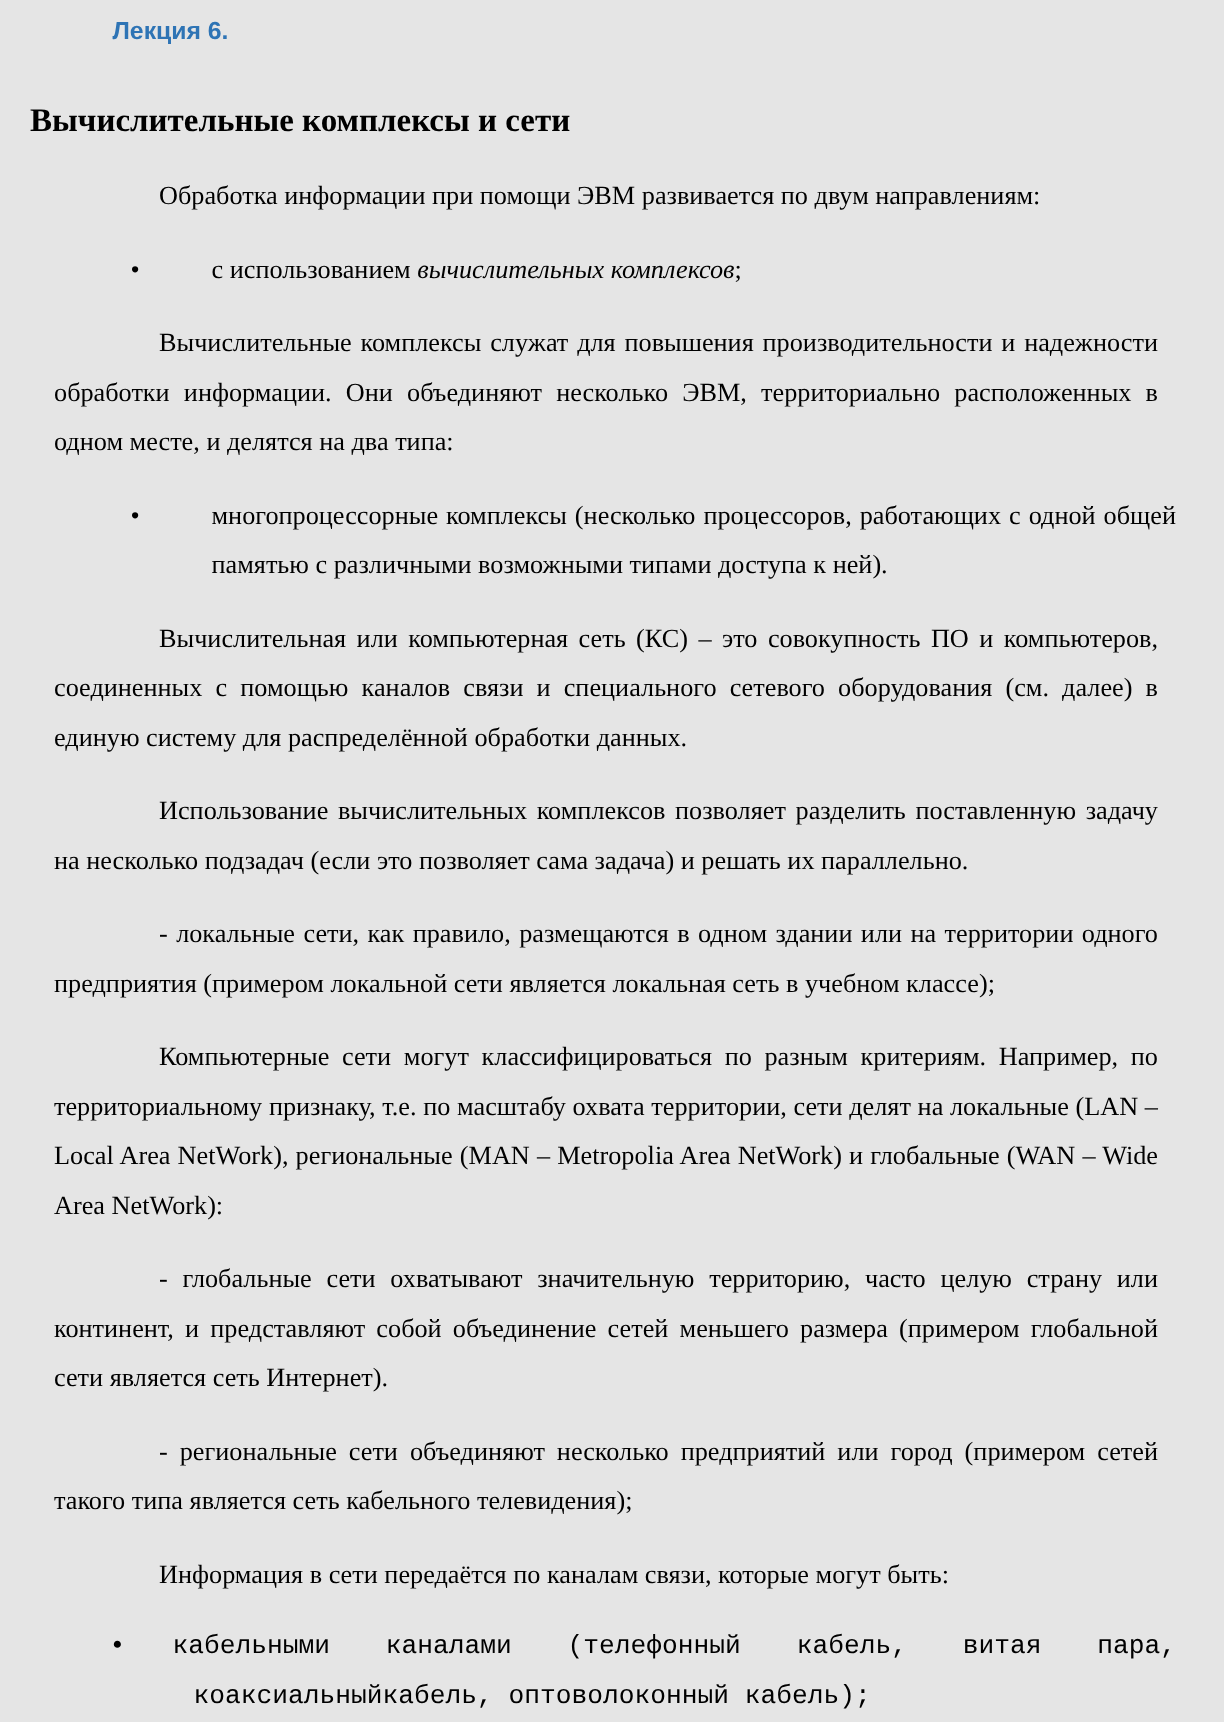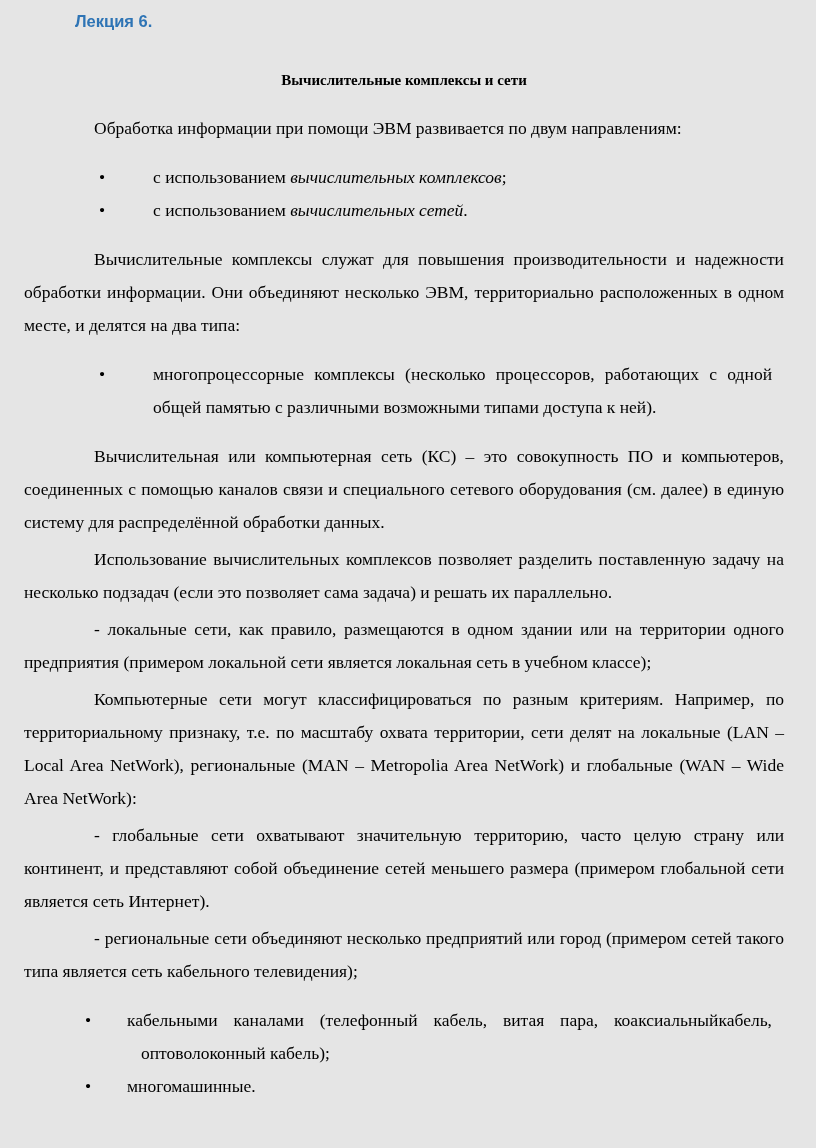--- a/index.html
+++ b/index.html
@@ -21,51 +21,52 @@
   }
   .lecture-label {
     font-family: "Liberation Sans", sans-serif;
     font-size: 16.5px;
     line-height: 22px;
     font-weight: bold;
     color: #2E74B5;
     margin: 0 0 0 55px;
   }
   .doc-title {
-    font-size: 15px;
+    font-size: 22px;
     font-weight: bold;
-    text-align: center;
+    text-align: left;
     margin: 30px 0 14px 0;
     line-height: 36px;
     color: #000000;
   }
   p.para {
-    margin: 4px;
+    margin: 16px;
     text-align: justify;
     text-indent: 70px;
   }
   ul.bullets {
     list-style: none;
-    margin: 16px;
+    margin: 4px;
     padding: 0;
   }
   li.li-l1 {
     text-align: justify;
     padding-left: 117px;
     text-indent: -27px;
   }
   li.li-l1 .marker {
     display: inline-block;
     width: 27px;
     font-style: normal;
   }
   li.li-l3 {
     text-align: justify;
     padding-left: 105px;
     text-indent: -28px;
+    font-family: Liberation Mono, monospace;
   }
   li.li-l3 .marker {
     display: inline-block;
     width: 14px;
     font-style: normal;
   }
   em { font-style: italic; }
 </style>
 </head>
 <body>
@@ -75,23 +76,20 @@
   <div class="lecture-label">Лекция 6.</div>
 
   <h1 class="doc-title">Вычислительные комплексы и сети</h1>
 
   <p class="para">Обработка информации при помощи ЭВМ развивается по двум направлениям:</p>
 
   <ul class="bullets">
     <li class="li-l1">
       <span class="marker">•</span><span><span>с использованием </span><em>вычислительных комплексов</em><span>;</span></span>
     </li>
-    <li class="li-l1">
-      <span class="marker">•</span><span><span>с использованием </span><em>вычислительных сетей</em><span>.</span></span>
-    </li>
   </ul>
 
   <p class="para">Вычислительные комплексы служат для повышения производительности и надежности обработки информации. Они объединяют несколько ЭВМ, территориально расположенных в одном месте, и делятся на два типа:</p>
 
   <ul class="bullets">
     <li class="li-l1">
       <span class="marker">•</span><span>многопроцессорные комплексы (несколько процессоров, работающих с одной общей памятью с различными возможными типами доступа к ней).</span>
     </li>
   </ul>
 
@@ -100,20 +98,21 @@
   <p class="para">Использование вычислительных комплексов позволяет разделить поставленную задачу на несколько подзадач (если это позволяет сама задача) и решать их параллельно.</p>
 
   <p class="para">- локальные сети, как правило, размещаются в одном здании или на территории одного предприятия (примером локальной сети является локальная сеть в  учебном классе);</p>
 
   <p class="para">Компьютерные сети могут классифицироваться по разным критериям. Например, по территориальному признаку, т.е. по масштабу охвата территории, сети делят на локальные (LAN –  Local Area NetWork), региональные (MAN – Metropolia Area NetWork) и глобальные (WAN – Wide Area NetWork):</p>
 
   <p class="para">- глобальные сети охватывают значительную территорию, часто целую страну или континент, и представляют собой объединение сетей меньшего размера (примером глобальной сети является сеть Интернет).</p>
 
   <p class="para">- региональные сети объединяют несколько предприятий или город (примером сетей такого типа является сеть кабельного телевидения);</p>
 
+  <p class="para">Информация в сети передаётся по каналам связи, которые могут быть:</p>
 
   <ul class="bullets">
     <li class="li-l3">
       <span class="marker">•</span><span>кабельными каналами (телефонный кабель, витая пара,  коаксиальныйкабель, оптоволоконный кабель);</span>
     </li>
     <li class="li-l3">
       <span class="marker">•</span><span>многомашинные.</span>
     </li>
   </ul>
 

